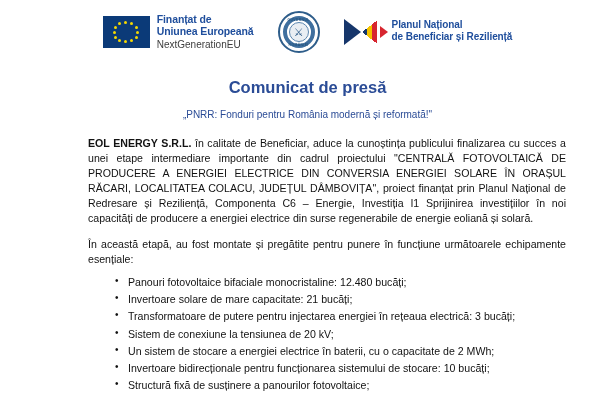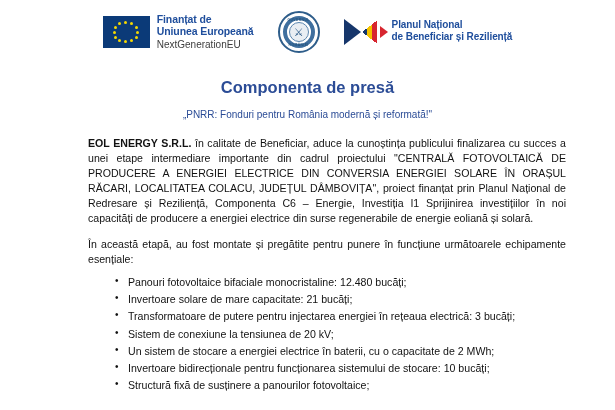--- a/index.html
+++ b/index.html
@@ -274,21 +274,21 @@
         <span class="chev-small"></span>
       </div>
       <div class="pnrr-text">
         <div class="p1">Planul Național</div>
         <div class="p2">de Beneficiar și Reziliență</div>
       </div>
     </div>
 
   </div>
 
-  <div class="title">Componenta de presă</div>
+  <div class="title">Comunicat de presă</div>
   <div class="subtitle">„PNRR: Fonduri pentru România modernă și reformată!"</div>
 
   <div class="body-area">
 
     <p class="para"><span class="bold">EOL ENERGY S.R.L.</span><span> în calitate de Beneficiar, aduce la cunoștința publicului finalizarea cu succes a unei etape intermediare importante din cadrul proiectului "CENTRALĂ FOTOVOLTAICĂ DE PRODUCERE A ENERGIEI ELECTRICE DIN CONVERSIA ENERGIEI SOLARE ÎN ORAȘUL RĂCARI, LOCALITATEA COLACU, JUDEȚUL DÂMBOVIȚA", proiect finanțat prin Planul Național de Redresare și Reziliență, Componenta C6 – Energie, Investiția I1 Sprijinirea investițiilor în noi capacități de producere a energiei electrice din surse regenerabile de energie eoliană și solară.</span></p>
 
     <p class="para">În această etapă, au fost montate și pregătite pentru punere în funcțiune următoarele echipamente esențiale:</p>
 
     <ul class="equip">
       <li>Panouri fotovoltaice bifaciale monocristaline: 12.480 bucăți;</li>

